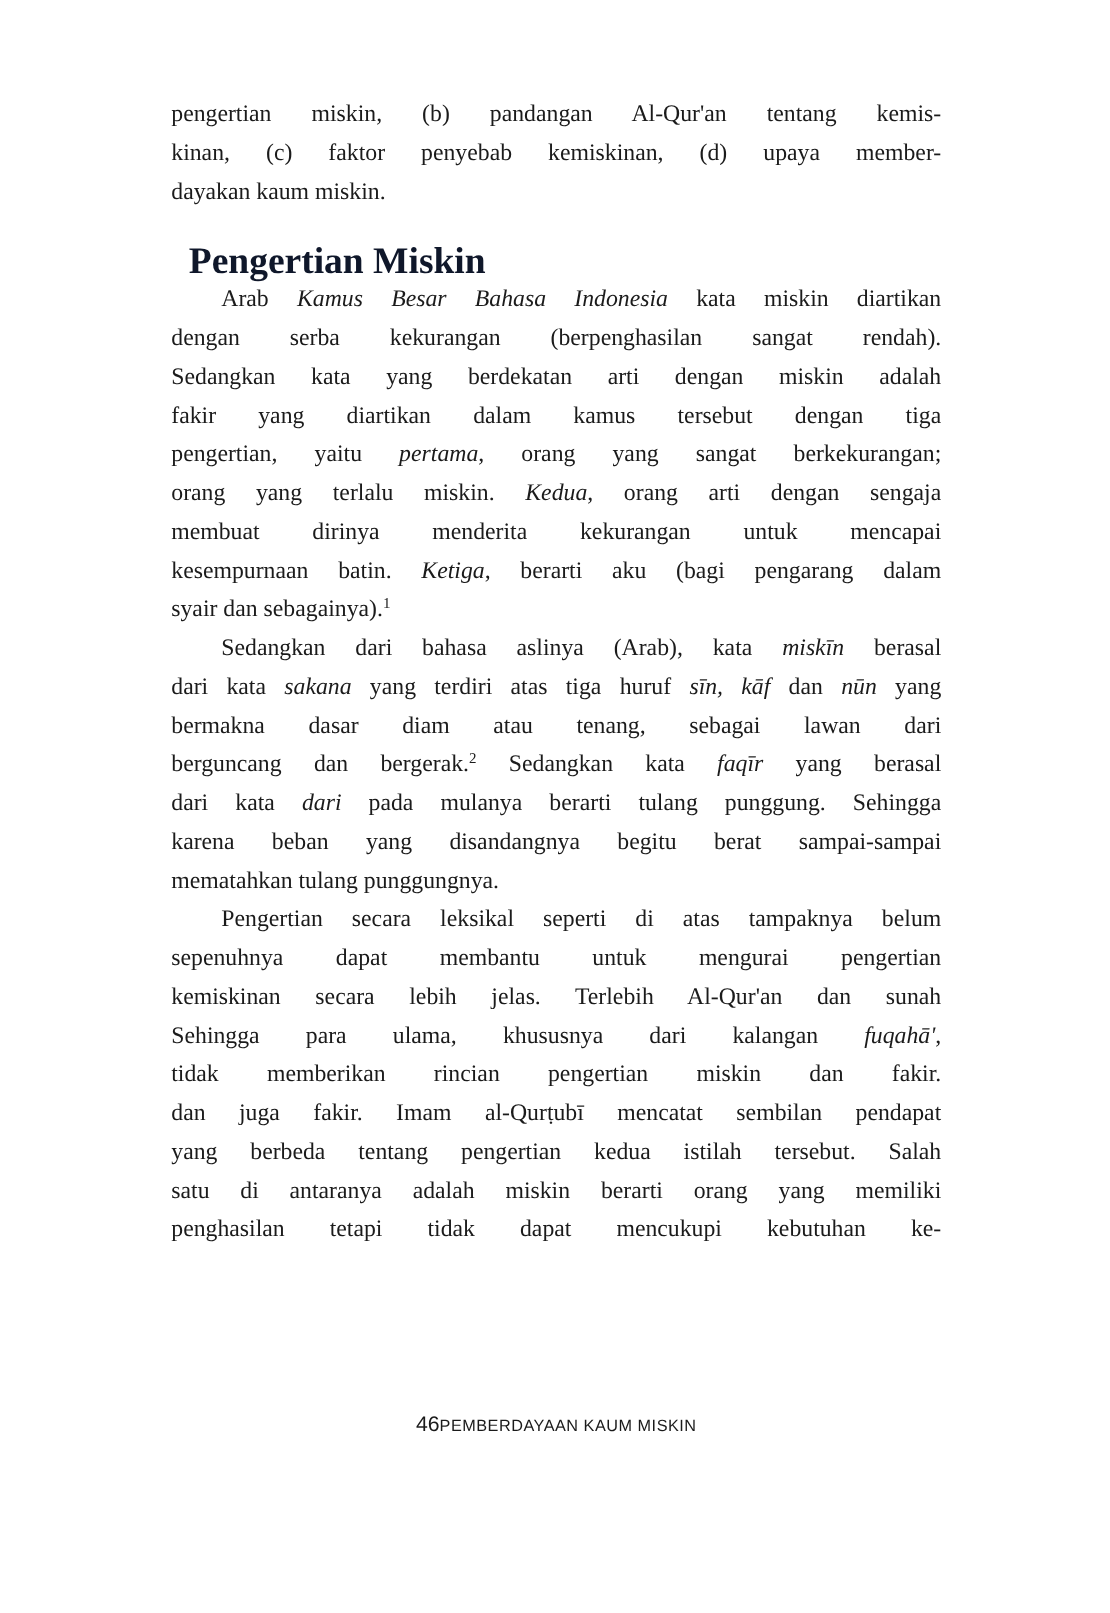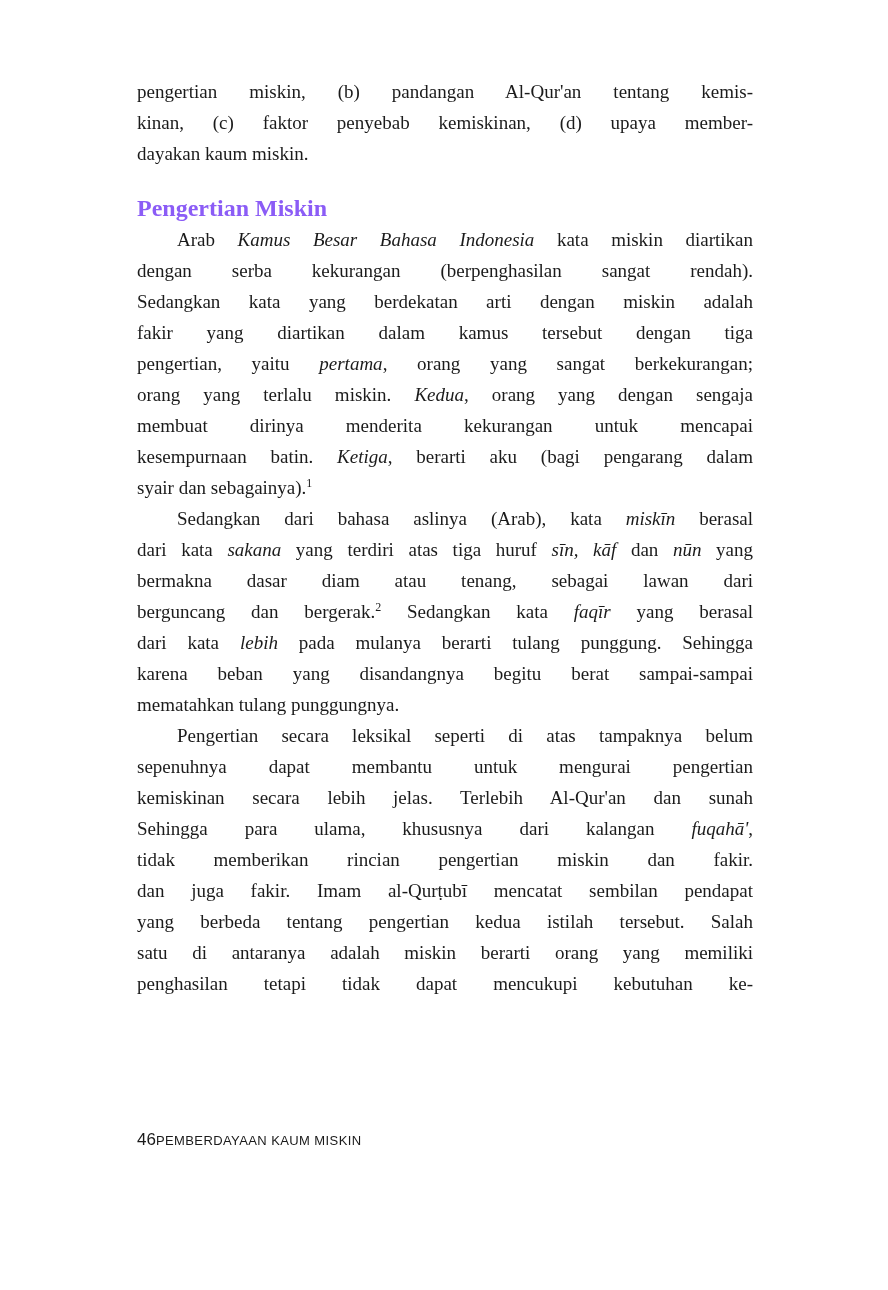--- a/index.html
+++ b/index.html
@@ -41,35 +41,35 @@
   .para.indent .line:first-child {
     text-indent: 40px;
   }
   .line i { font-style: italic; }
   sup.fn {
     font-size: 12px;
     line-height: 0;
     vertical-align: 7px;
   }
   h2.heading {
-    margin: 24px 0 0 0;
+    margin: 24px 0 0 14px;
     padding: 0;
-    font-size: 24px;
+    font-size: 30px;
     line-height: 31px;
     font-weight: bold;
     font-family: "Liberation Serif", "DejaVu Serif", serif;
-    color: #8b5cf6;
+    color: #0f172a;
   }
   .footer {
     position: absolute;
     left: 137px;
     top: 1130px;
     width: 616px;
     display: flex;
-    justify-content: flex-start;
+    justify-content: center;
     align-items: baseline;
     font-family: "Liberation Sans", sans-serif;
   }
   .pagenum {
     font-size: 17px;
     color: #1a1a1a;
   }
   .running {
     font-size: 13px;
     letter-spacing: 0.4px;
@@ -89,31 +89,31 @@
         </div>
       </div>
     <h2 class="heading">Pengertian Miskin</h2>
     <div id="section-paragraphs">
         <div class="para indent">
           <div class="line"><span>Arab </span><i>Kamus Besar Bahasa Indonesia</i><span> kata miskin diartikan</span></div>
           <div class="line"><span>dengan serba kekurangan (berpenghasilan sangat rendah).</span></div>
           <div class="line"><span>Sedangkan kata yang berdekatan arti dengan miskin adalah</span></div>
           <div class="line"><span>fakir yang diartikan dalam kamus tersebut dengan tiga</span></div>
           <div class="line"><span>pengertian, yaitu </span><i>pertama</i><span>, orang yang sangat berkekurangan;</span></div>
-          <div class="line"><span>orang yang terlalu miskin. </span><i>Kedua</i><span>, orang yang dengan sengaja</span></div>
+          <div class="line"><span>orang yang terlalu miskin. </span><i>Kedua</i><span>, orang arti dengan sengaja</span></div>
           <div class="line"><span>membuat dirinya menderita kekurangan untuk mencapai</span></div>
           <div class="line"><span>kesempurnaan batin. </span><i>Ketiga</i><span>, berarti aku (bagi pengarang dalam</span></div>
           <div class="line last"><span>syair dan sebagainya).</span><sup class="fn">1</sup></div>
         </div>
         <div class="para indent">
           <div class="line"><span>Sedangkan dari bahasa aslinya (Arab), kata </span><i>miskīn</i><span> berasal</span></div>
           <div class="line"><span>dari kata </span><i>sakana</i><span> yang terdiri atas tiga huruf </span><i>sīn, kāf</i><span> dan </span><i>nūn</i><span> yang</span></div>
           <div class="line"><span>bermakna dasar diam atau tenang, sebagai lawan dari</span></div>
           <div class="line"><span>berguncang dan bergerak.</span><sup class="fn">2</sup><span> Sedangkan kata </span><i>faqīr</i><span> yang berasal</span></div>
-          <div class="line"><span>dari kata </span><i>lebih</i><span> pada mulanya berarti tulang punggung. Sehingga</span></div>
+          <div class="line"><span>dari kata </span><i>dari</i><span> pada mulanya berarti tulang punggung. Sehingga</span></div>
           <div class="line"><span>karena beban yang disandangnya begitu berat sampai-sampai</span></div>
           <div class="line last"><span>mematahkan tulang punggungnya.</span></div>
         </div>
         <div class="para indent">
           <div class="line"><span>Pengertian secara leksikal seperti di atas tampaknya belum</span></div>
           <div class="line"><span>sepenuhnya dapat membantu untuk mengurai pengertian</span></div>
           <div class="line"><span>kemiskinan secara lebih jelas. Terlebih Al-Qur'an dan sunah</span></div>
           <div class="line"><span>Sehingga para ulama, khususnya dari kalangan </span><i>fuqahā'</i><span>,</span></div>
           <div class="line"><span>tidak memberikan rincian pengertian miskin dan fakir.</span></div>
           <div class="line"><span>dan juga fakir. Imam al-Qurṭubī mencatat sembilan pendapat</span></div>

